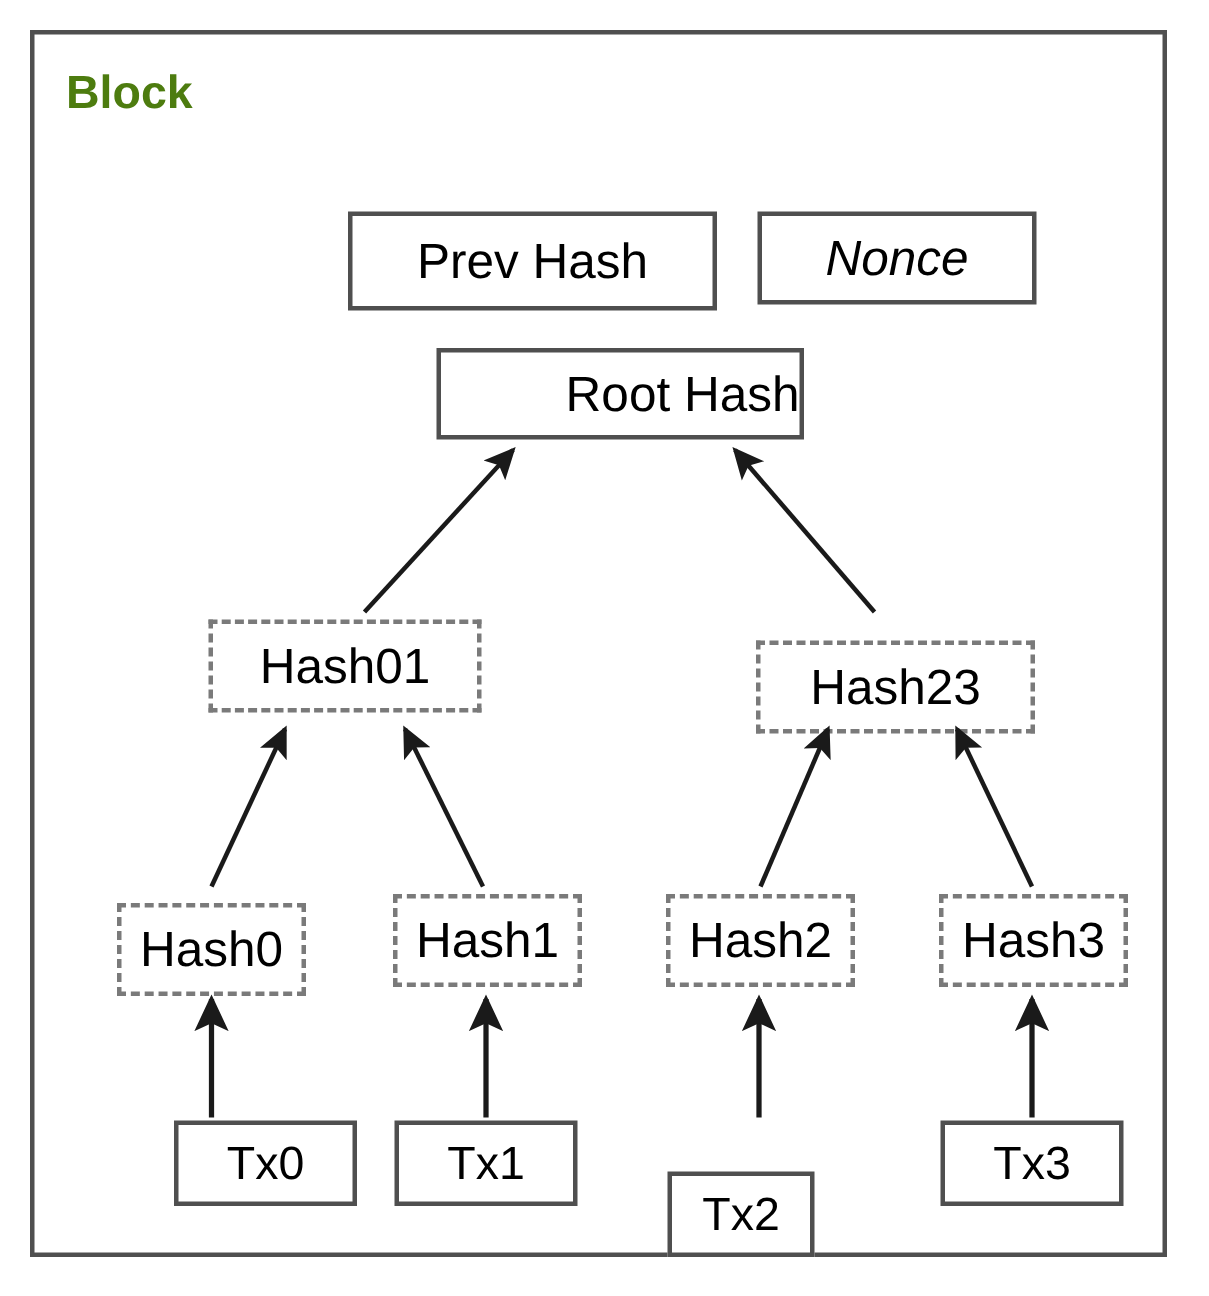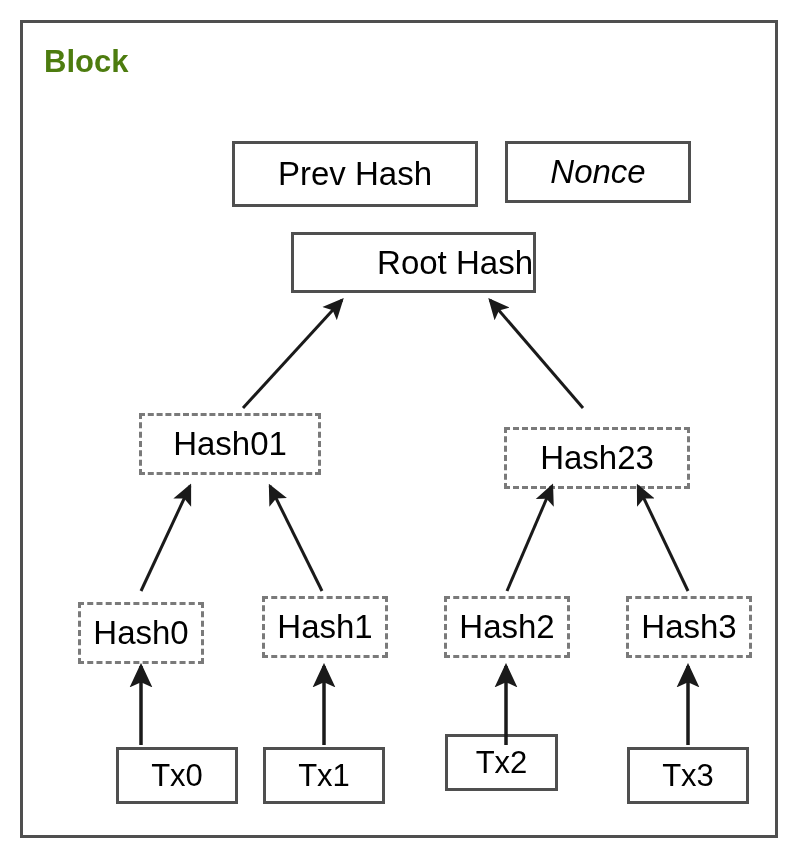--- a/index.html
+++ b/index.html
@@ -140,21 +140,21 @@
   </div>
 
   <div class="node solid-box t-tx" style="left:80px; top:747px; width:122px; height:57px;margin-left:36px;">
     <span>Tx0</span>
   </div>
 
   <div class="node solid-box t-tx" style="left:263px; top:747px; width:122px; height:57px;">
     <span>Tx1</span>
   </div>
 
-  <div class="node solid-box t-tx" style="left:445px; top:734px; width:113px; height:57px;">
+  <div class="node solid-box t-tx" style="left:445px; top:781px; width:98px; height:57px;">
     <span>Tx2</span>
   </div>
 
   <div class="node solid-box t-tx" style="left:627px; top:747px; width:122px; height:57px;">
     <span>Tx3</span>
   </div>
 
   <svg id="arrows" viewBox="0 0 806 864">
     <defs>
       <marker id="ah" viewBox="0 0 12 12" refX="10.5" refY="6" markerWidth="7" markerHeight="7" orient="auto-start-reverse" markerUnits="strokeWidth">

